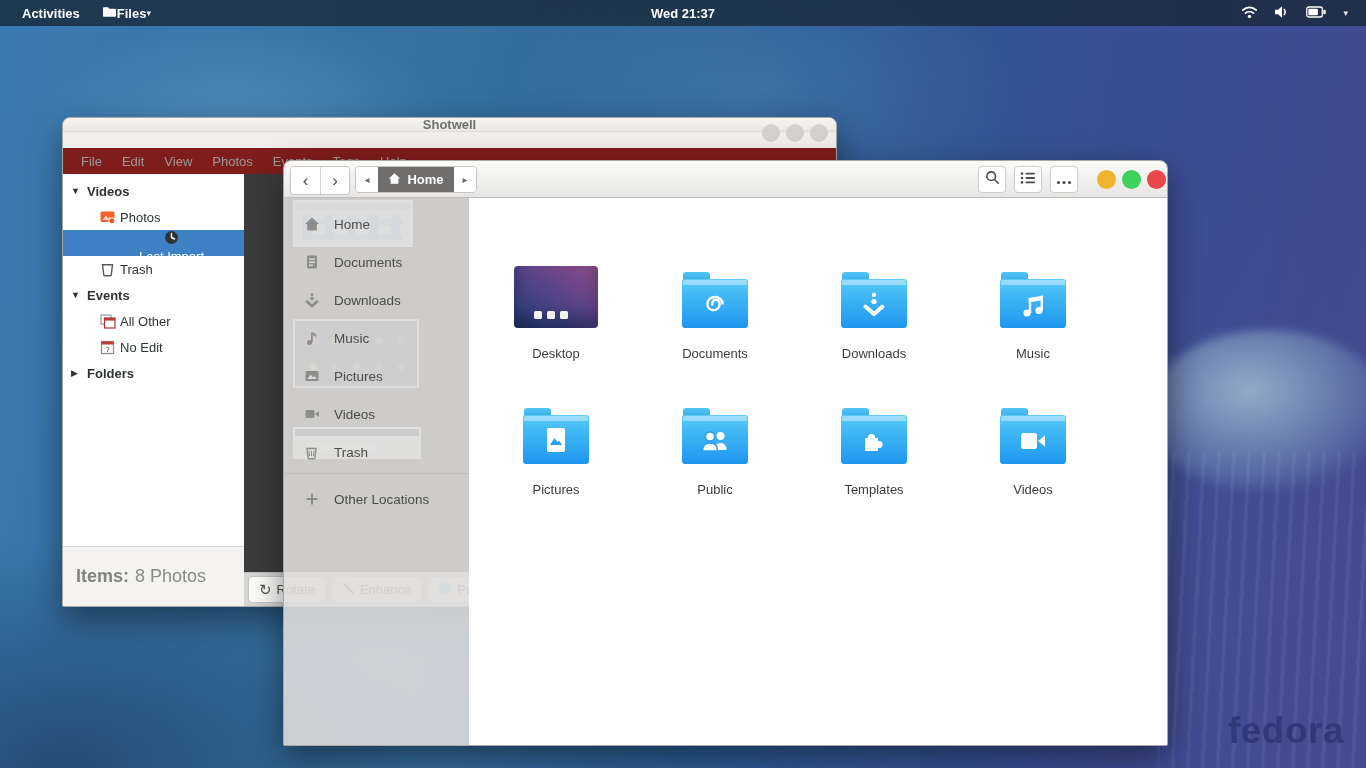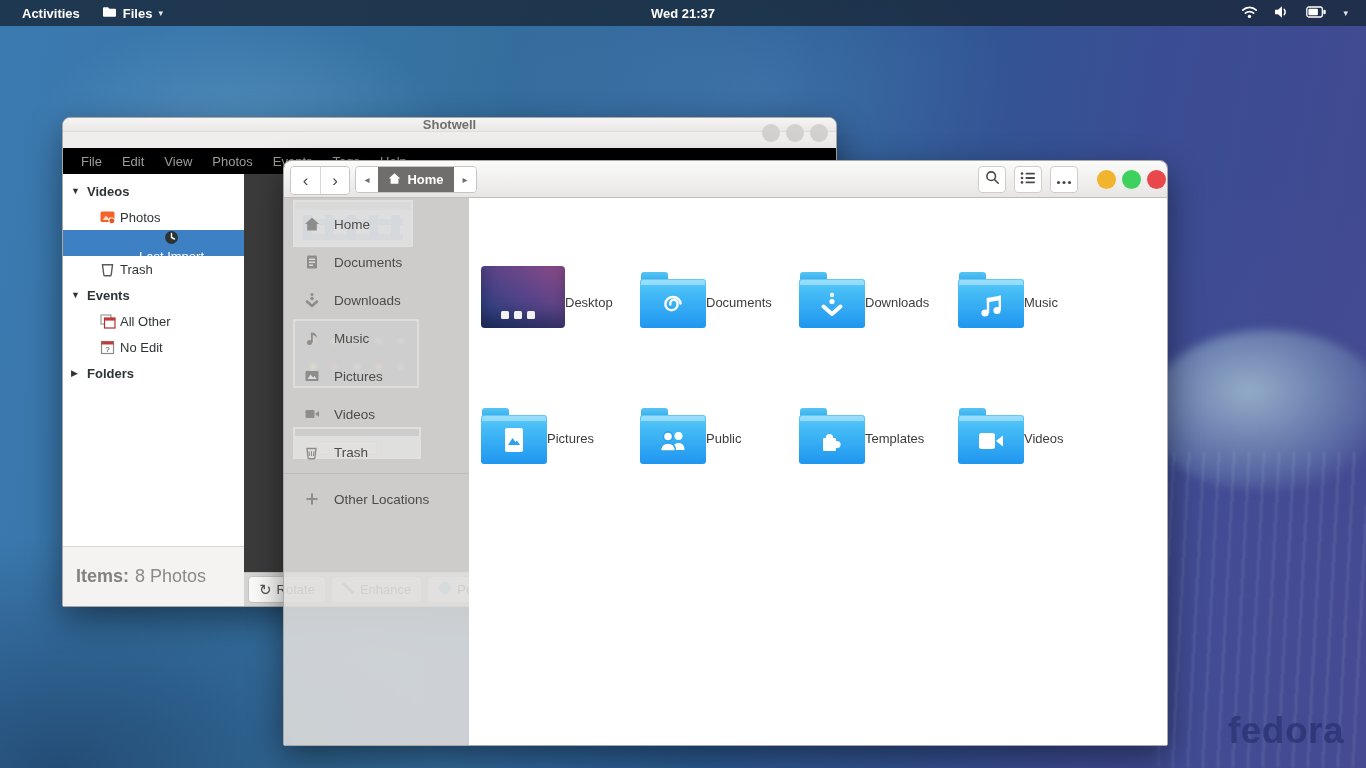--- a/index.html
+++ b/index.html
@@ -21,36 +21,36 @@
   .jelly-tentacles { position:absolute; left:1158px; top:452px; width:208px; height:316px;
     background:repeating-linear-gradient(93deg, rgba(195,215,235,.16) 0 2px, rgba(195,215,235,0) 2px 15px);
     filter:blur(1px); }
   .fedora-brand { position:absolute; right:22px; bottom:16px; font-size:37px; font-weight:bold;
     letter-spacing:.5px; color:rgba(40,50,112,.75); }
   
   .topbar { position:absolute; left:0; top:0; width:1366px; height:26px; z-index:50;
     background:rgba(26,42,60,.82); color:#fff; display:flex; align-items:center; font-size:13px; }
   .tb-left { display:flex; gap:6px; padding-left:14px; }
   .tb-activities { font-weight:600; padding:0 8px; }
-  .tb-appmenu { display:flex; align-items:center; gap:6px; padding:0 8px; font-weight:600; }
+  .tb-appmenu { display:flex; align-items:center; padding:0 8px; font-weight:600; }
   .tb-clock { position:absolute; left:50%; transform:translateX(-50%); font-weight:600; }
   .tb-right { position:absolute; right:0; top:0; height:26px; display:flex; align-items:center; gap:16px; padding-right:18px; }
   .tb-chev { font-size:9px; color:#e8e8e8; }
   
   .window { position:absolute; box-shadow:0 12px 34px rgba(0,0,0,.45); }
   
   #shotwell { left:62px; top:117px; width:775px; height:490px; z-index:10;
     border:1px solid #a9a7a5; border-radius:8px 8px 2px 2px; background:#efeeed; }
   .sw-titlebar { position:absolute; left:0; top:0; right:0; height:14px;
     background:linear-gradient(#f6f5f4,#e9e8e6); border-radius:7px 7px 0 0;
     display:flex; align-items:center; justify-content:center;
     color:#6f6f6d; font-weight:600; font-size:13px; border-bottom:1px solid #dddcda; }
   .sw-winbtns { position:absolute; right:8px; top:6px; display:flex; gap:6px; }
   .sw-winbtn { width:18px; height:18px; border-radius:50%; background:#d2d1d0; }
-  .sw-menubar { position:absolute; left:0; top:30px; right:0; height:26px; background:#000000;
+  .sw-menubar { position:absolute; left:0; top:30px; right:0; height:26px; background:#7f1d1d;
     display:flex; align-items:center; padding-left:8px; font-size:13px; color:#9b9b99; }
   .sw-menubar span { padding:0 10px; }
   .sw-sidebar { position:absolute; left:0; top:56px; width:181px; bottom:60px; background:#ffffff; padding-top:4px; font-size:13px; color:#2e3436; }
   .sw-row { height:26px; display:flex; align-items:center; gap:4px; }
   .sw-row.group { padding-left:8px; font-weight:600; }
   .sw-row.child { padding-left:36px; }
   .sw-row.selected { background:#3d81c4; color:#fff;flex-direction:column; }
   .sw-tri { width:12px; display:inline-block; font-size:9px; color:#2e3436; }
   .sw-icon { width:17px; height:16px; display:inline-flex; align-items:center; justify-content:center; }
   .sw-status { position:absolute; left:0; bottom:0; width:181px; height:60px; background:#f4f3f2;
@@ -107,21 +107,21 @@
   .t-yellow { left:813px; background:#f0b42e; }
   .t-green  { left:838px; background:#3ed15e; }
   .t-red    { left:863px; background:#e8484c; }
   .nf-sidebar { position:absolute; left:0; top:37px; width:185px; bottom:0; background:rgba(222,221,219,.90);
     padding-top:7px; font-size:13.5px; color:#4b4b49; }
   .nf-row { height:38px; display:flex; align-items:center; gap:14px; padding-left:19px; }
   .nf-row.tall { height:46px; }
   .nf-sep { height:1px; background:#bfbebc; margin:2px 0; }
   .nf-sicon { width:17px; height:17px; display:inline-flex; align-items:center; justify-content:center; color:#8d8d8b; }
   .nf-content { position:absolute; left:185px; top:37px; right:0; bottom:0; background:#ffffff; }
-  .fcell { position:absolute; width:150px; display:flex; flex-direction:row; align-items:center; }
+  .fcell { position:absolute; width:150px; display:flex; flex-direction:column; align-items:center; }
   .iconwrap { height:70px; display:flex; align-items:flex-end; justify-content:center; }
   .flabel { margin-top:18px; font-size:13px; color:#3c3c3c; }
   
   .folder { position:relative; width:66px; height:56px; }
   .folder .tab { position:absolute; top:0; left:1px; width:27px; height:13px; border-radius:3px 3px 0 0;
     background:linear-gradient(#55c5f4,#2b9fe8); }
   .folder .fbody { position:absolute; top:7px; left:0; right:0; bottom:0; border-radius:3px;
     background:linear-gradient(180deg,#5ecbf8 0%,#44bbf6 28%,#1f96ef 100%); }
   .folder .fbody::before { content:''; position:absolute; top:1px; left:1px; right:1px; height:5px;
     background:rgba(255,255,255,.38); border-radius:2px 2px 0 0; }

